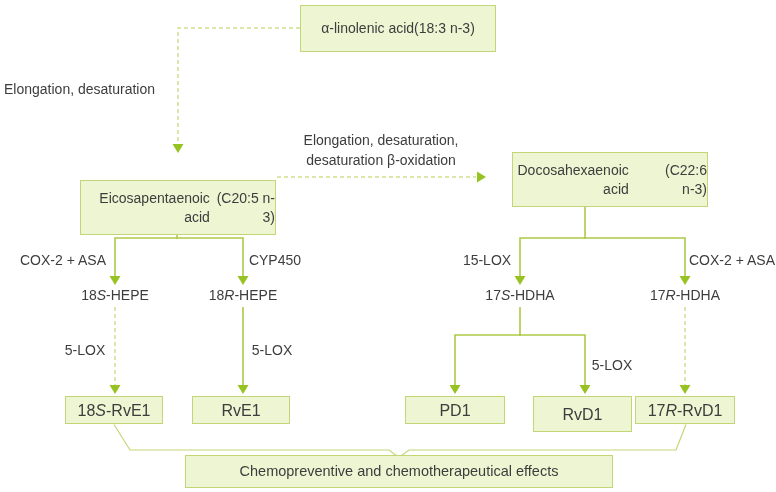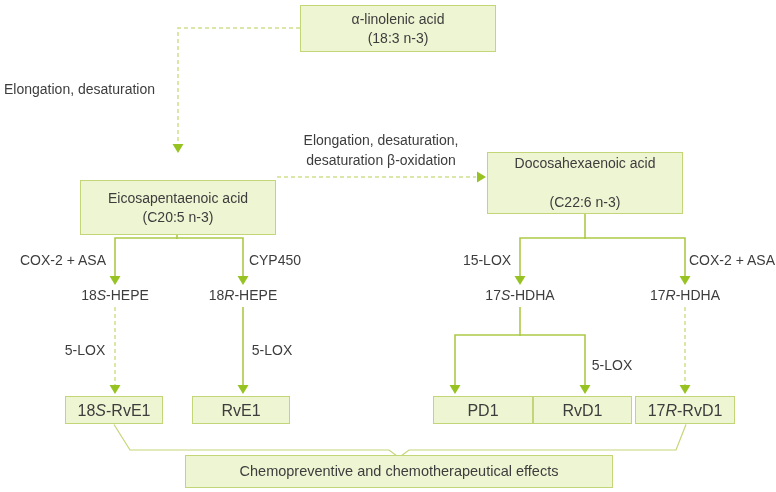--- a/index.html
+++ b/index.html
@@ -10,21 +10,21 @@
     color:var(--text);
     background:#ffffff;
     overflow:hidden;
   }
   svg.wires{position:absolute;left:0;top:0;width:776px;height:492px;}
   .node{
     position:absolute;
     box-sizing:border-box;
     background:var(--box-fill);
     border:1px solid var(--box-border);
-    display:flex;flex-direction:column;align-items:center;justify-content:center;
+    display:flex;flex-direction:row;align-items:center;justify-content:center;
     font-size:14px;line-height:19px;text-align:right;
     color:var(--text);
   }
   .node.small{font-size:16px;}
   .lbl{
     position:absolute;
     font-size:14px;line-height:20px;
     color:var(--text);
     white-space:nowrap;
   }
@@ -75,38 +75,38 @@
   <div class="node" style="left:300px;top:5px;width:196px;height:47px;">
     <span>α-linolenic acid</span>
     <span>(18:3 n-3)</span>
   </div>
 
   <div class="node" style="left:80px;top:152px;width:196px;height:55px;margin-top:28px;">
     <span>Eicosapentaenoic acid</span>
     <span>(C20:5 n-3)</span>
   </div>
 
-  <div class="node" style="left:487px;top:152px;width:196px;height:62px;gap:20px;">
+  <div class="node" style="left:512px;top:152px;width:196px;height:55px;gap:20px;">
     <span>Docosahexaenoic acid</span>
     <span>(C22:6 n-3)</span>
   </div>
 
   <div class="node small" style="left:65px;top:396px;width:98px;height:28px;">
     <span><span>18</span><i>S</i><span>-RvE1</span></span>
   </div>
 
   <div class="node small" style="left:192px;top:396px;width:98px;height:28px;">
     <span>RvE1</span>
   </div>
 
-  <div class="node small" style="left:405px;top:396px;width:100px;height:28px;margin-left:28px;">
+  <div class="node small" style="left:405px;top:396px;width:100px;height:28px;">
     <span>PD1</span>
   </div>
 
-  <div class="node small" style="left:533px;top:396px;width:99px;height:28px;">
+  <div class="node small" style="left:533px;top:396px;width:99px;height:36px;">
     <span>RvD1</span>
   </div>
 
   <div class="node small" style="left:635px;top:396px;width:100px;height:28px;">
     <span><span>17</span><i>R</i><span>-RvD1</span></span>
   </div>
 
   <div class="node" style="left:185px;top:455px;width:428px;height:33px;font-size:14.5px;">
     <span>Chemopreventive and chemotherapeutical effects</span>
   </div>

